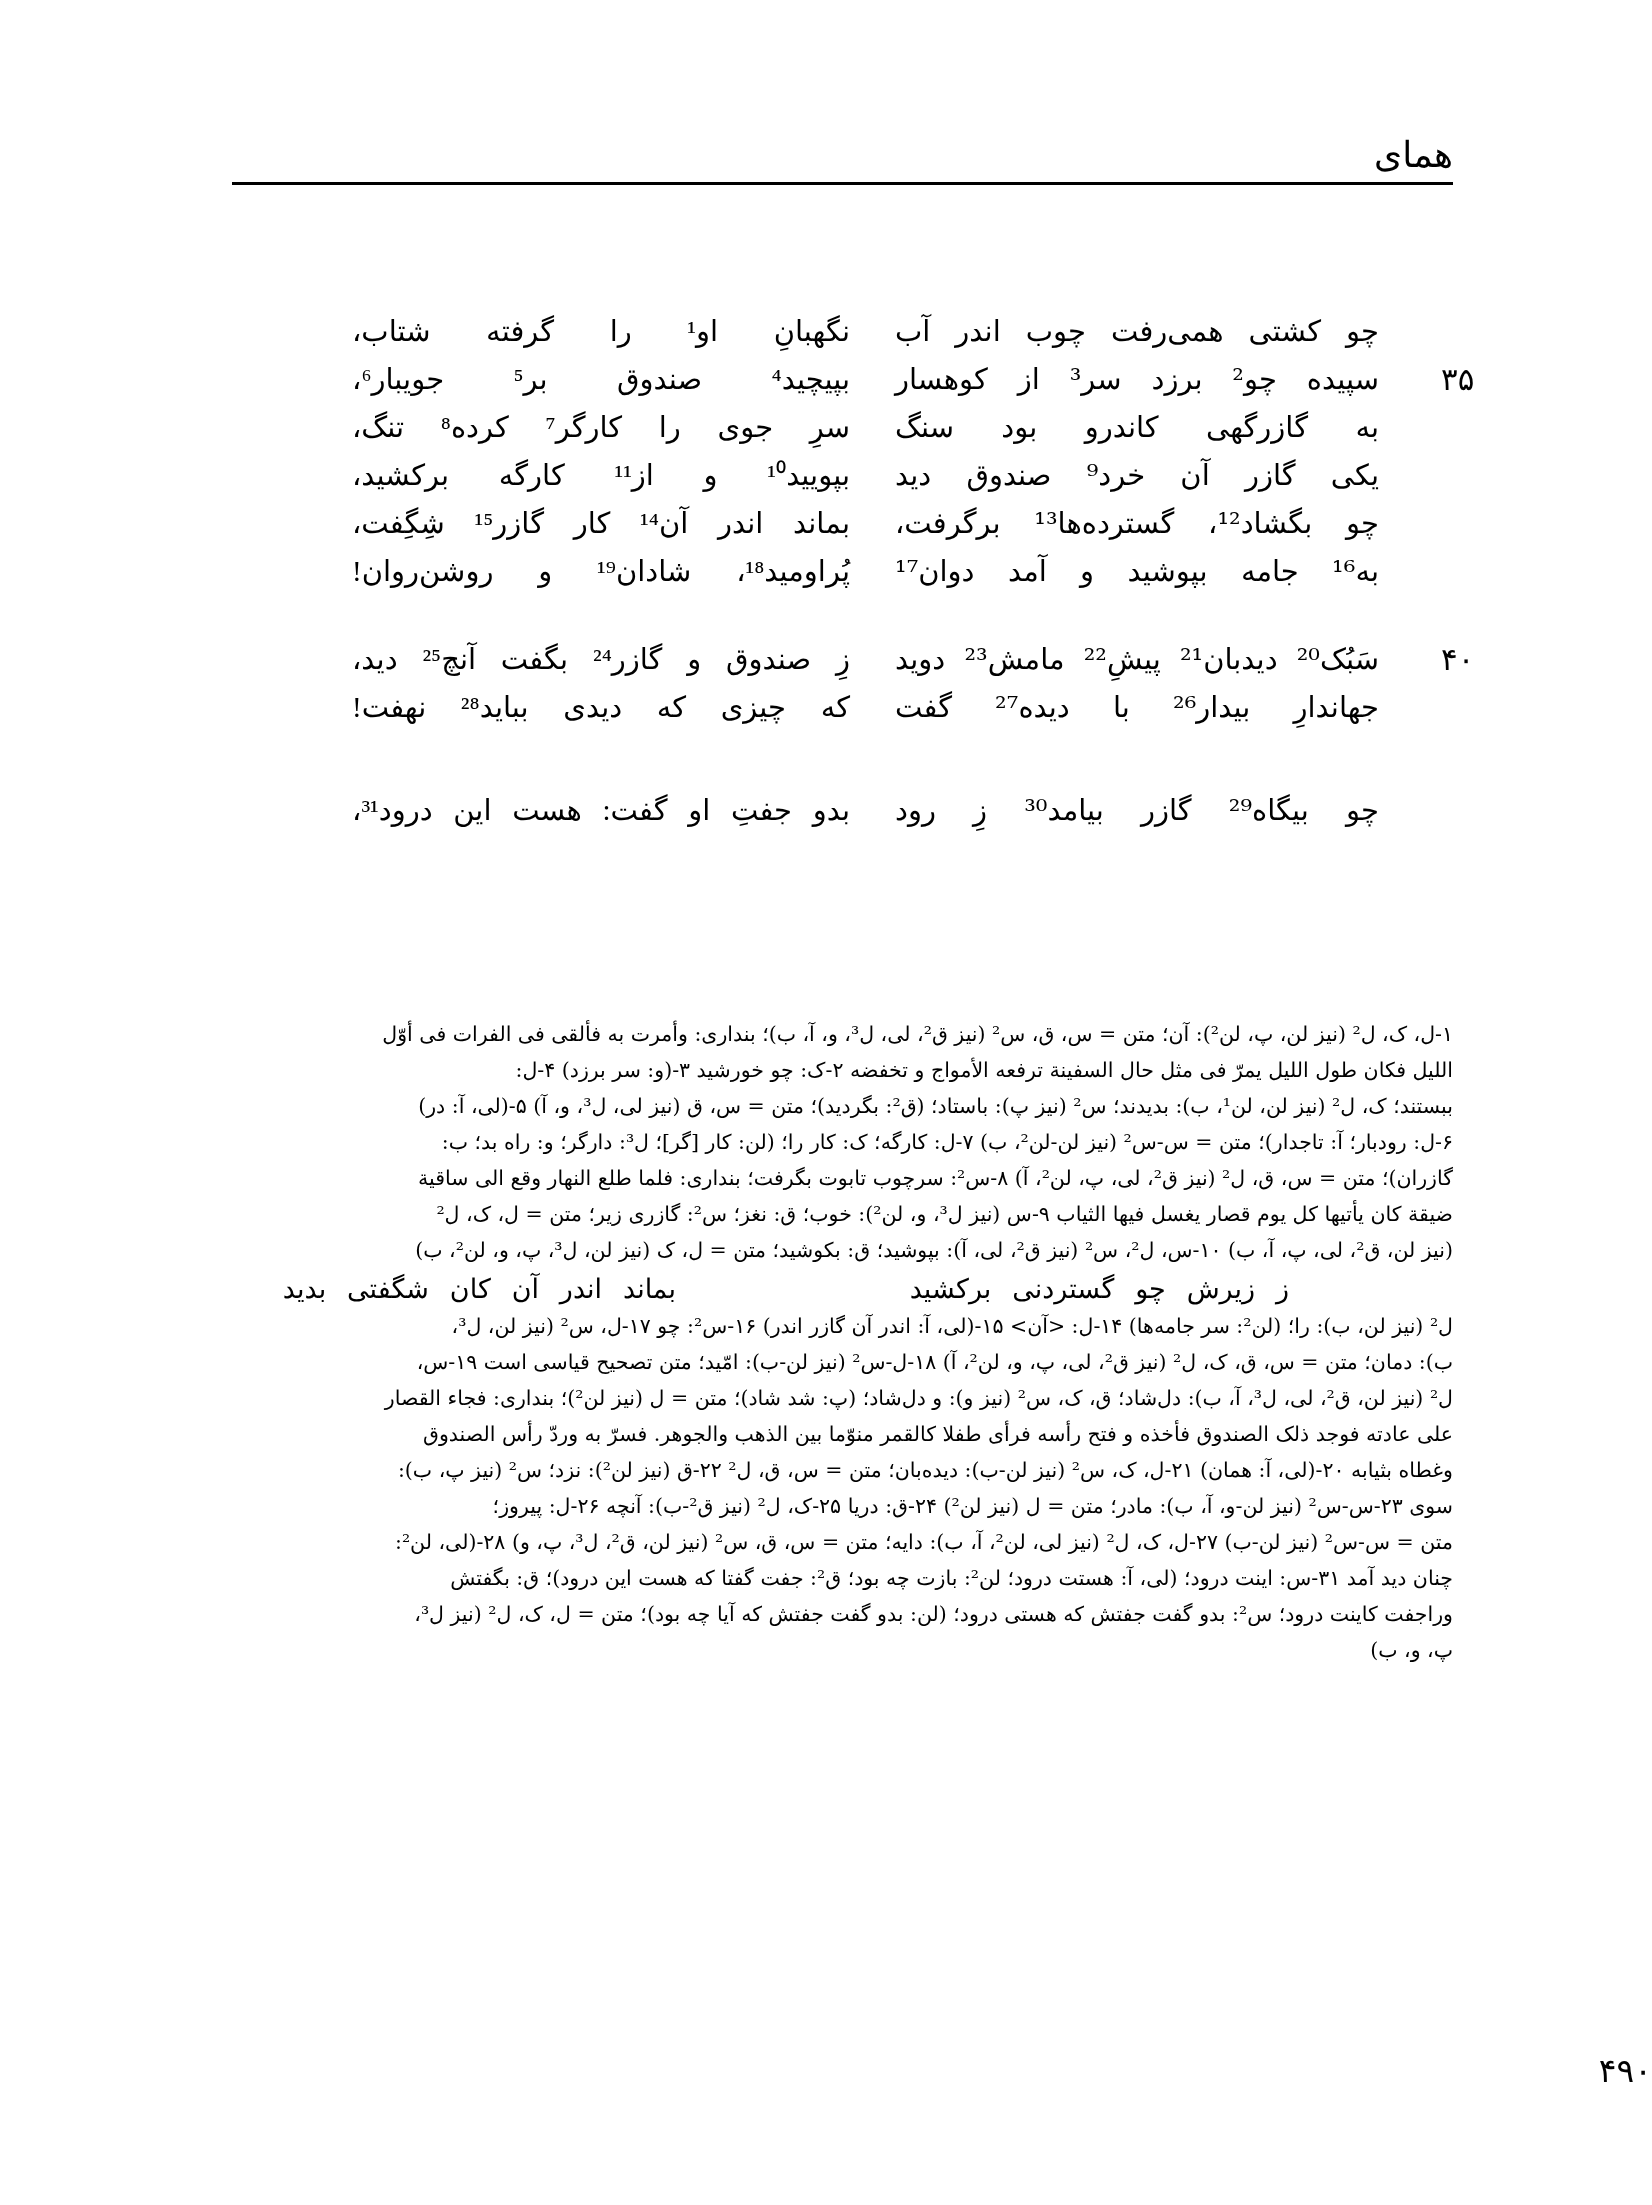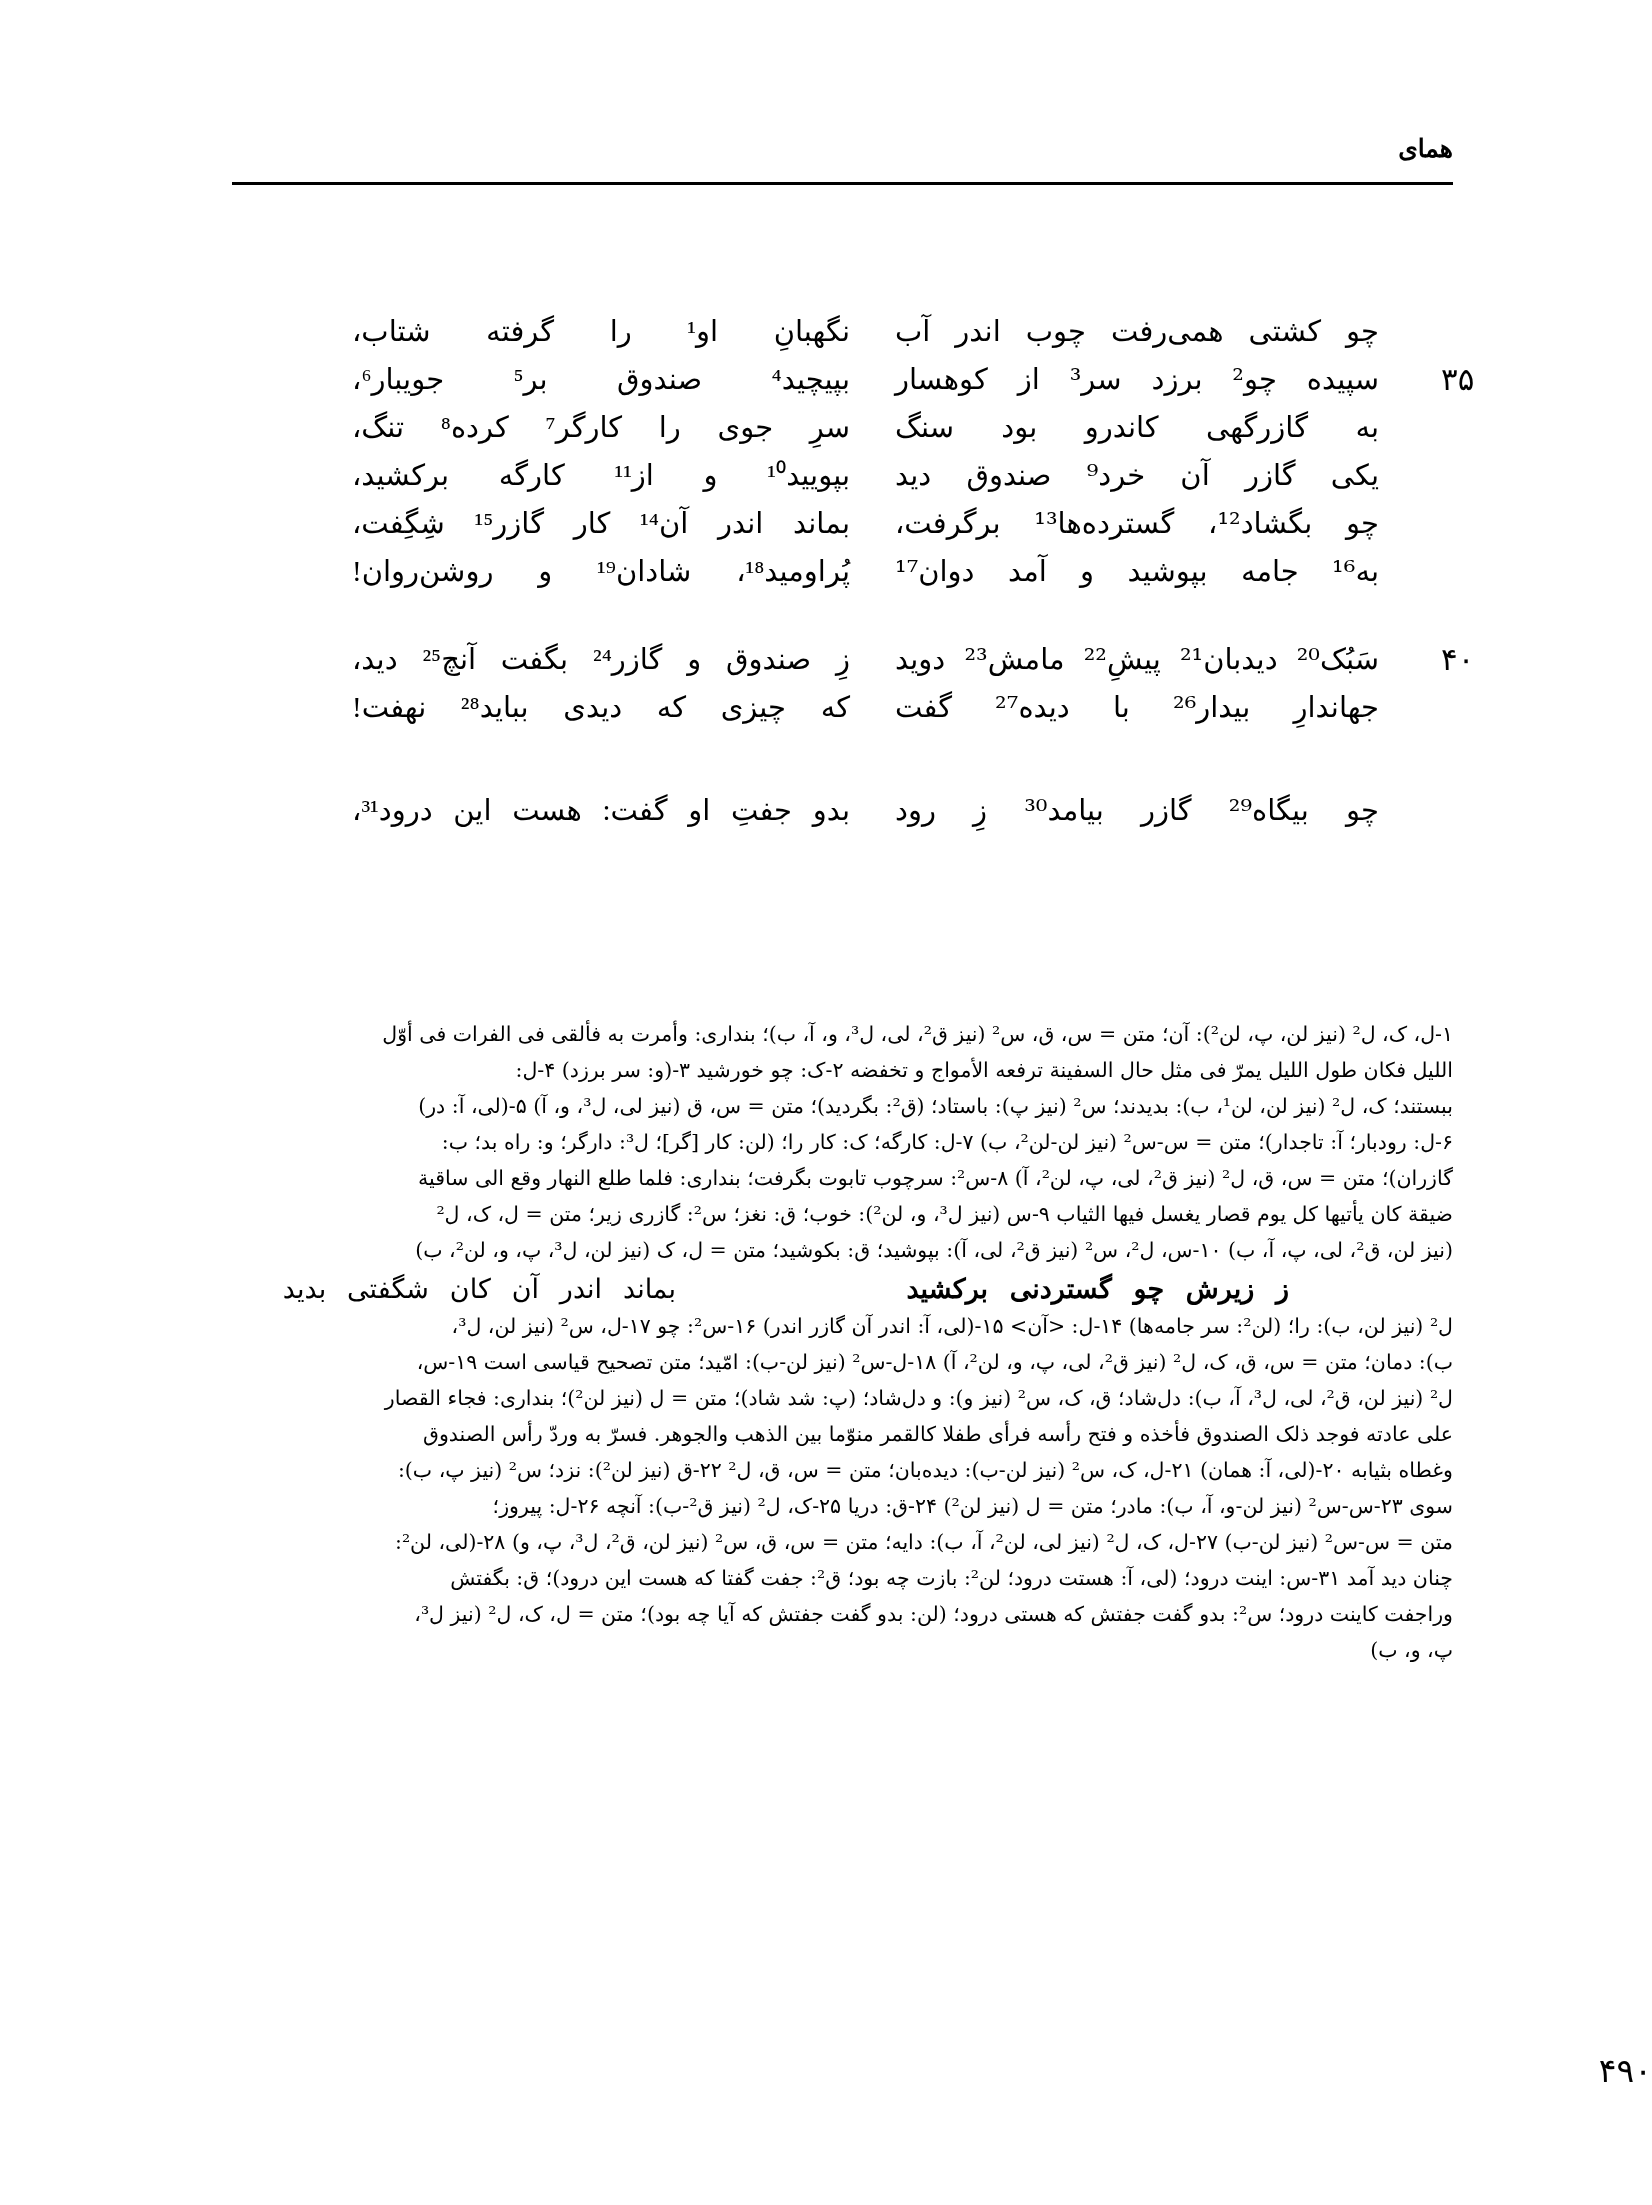--- a/index.html
+++ b/index.html
@@ -3,21 +3,21 @@
 <meta charset="utf-8">
 <style>
   html, body { margin: 0; padding: 0; background: #ffffff; }
   body {
     width: 1652px; height: 2205px; position: relative; overflow: hidden;
     font-family: "DejaVu Serif", "Liberation Serif", serif; color: #000;
   }
   .page { position: absolute; inset: 0; direction: rtl; }
   .running-head {
     position: absolute; top: 134px; right: 199px;
-    font-size: 25px; font-weight: bold; letter-spacing: 4.1px;
+    font-size: 36px; font-weight: normal; letter-spacing: 4.1px;
   }
   .head-rule {
     position: absolute; top: 182px; left: 232px; width: 1221px; height: 2.7px; background: #000;
   }
   
   .verse-area { position: absolute; top: 307px; right: 150px; width: 1316px; }
   .couplet { position: relative; height: 48px; }
   .couplet.gap-before { margin-top: 40px; }
   .couplet.gap-before-lg { margin-top: 55px; }
   .vnum {
@@ -35,21 +35,21 @@
     position: absolute; top: 1016px; right: 199px; width: 1255px;
     font-size: 20.5px; line-height: 36px; text-align: justify;
   }
   .note-line { display: block; white-space: normal; }
   .inserted-verse {
     position: relative; height: 35px; margin: 2.7px 0;
   }
   .inserted-verse span {
     position: absolute; top: 0; font-size: 27px; line-height: 35px; letter-spacing: 2.7px; word-spacing: 12.3px;
   }
-  .inserted-verse .iv-r { right: 164px; font-weight: bold; }
+  .inserted-verse .iv-r { right: 164px; }
   .inserted-verse .iv-l { right: 777px; }
   .page-number {
     position: absolute; top: 2051px; left: 0; right: 0; 
     font-size: 33px; direction: rtl;
   }
 </style>
 </head>
 <body>
 
 <div class="page">

